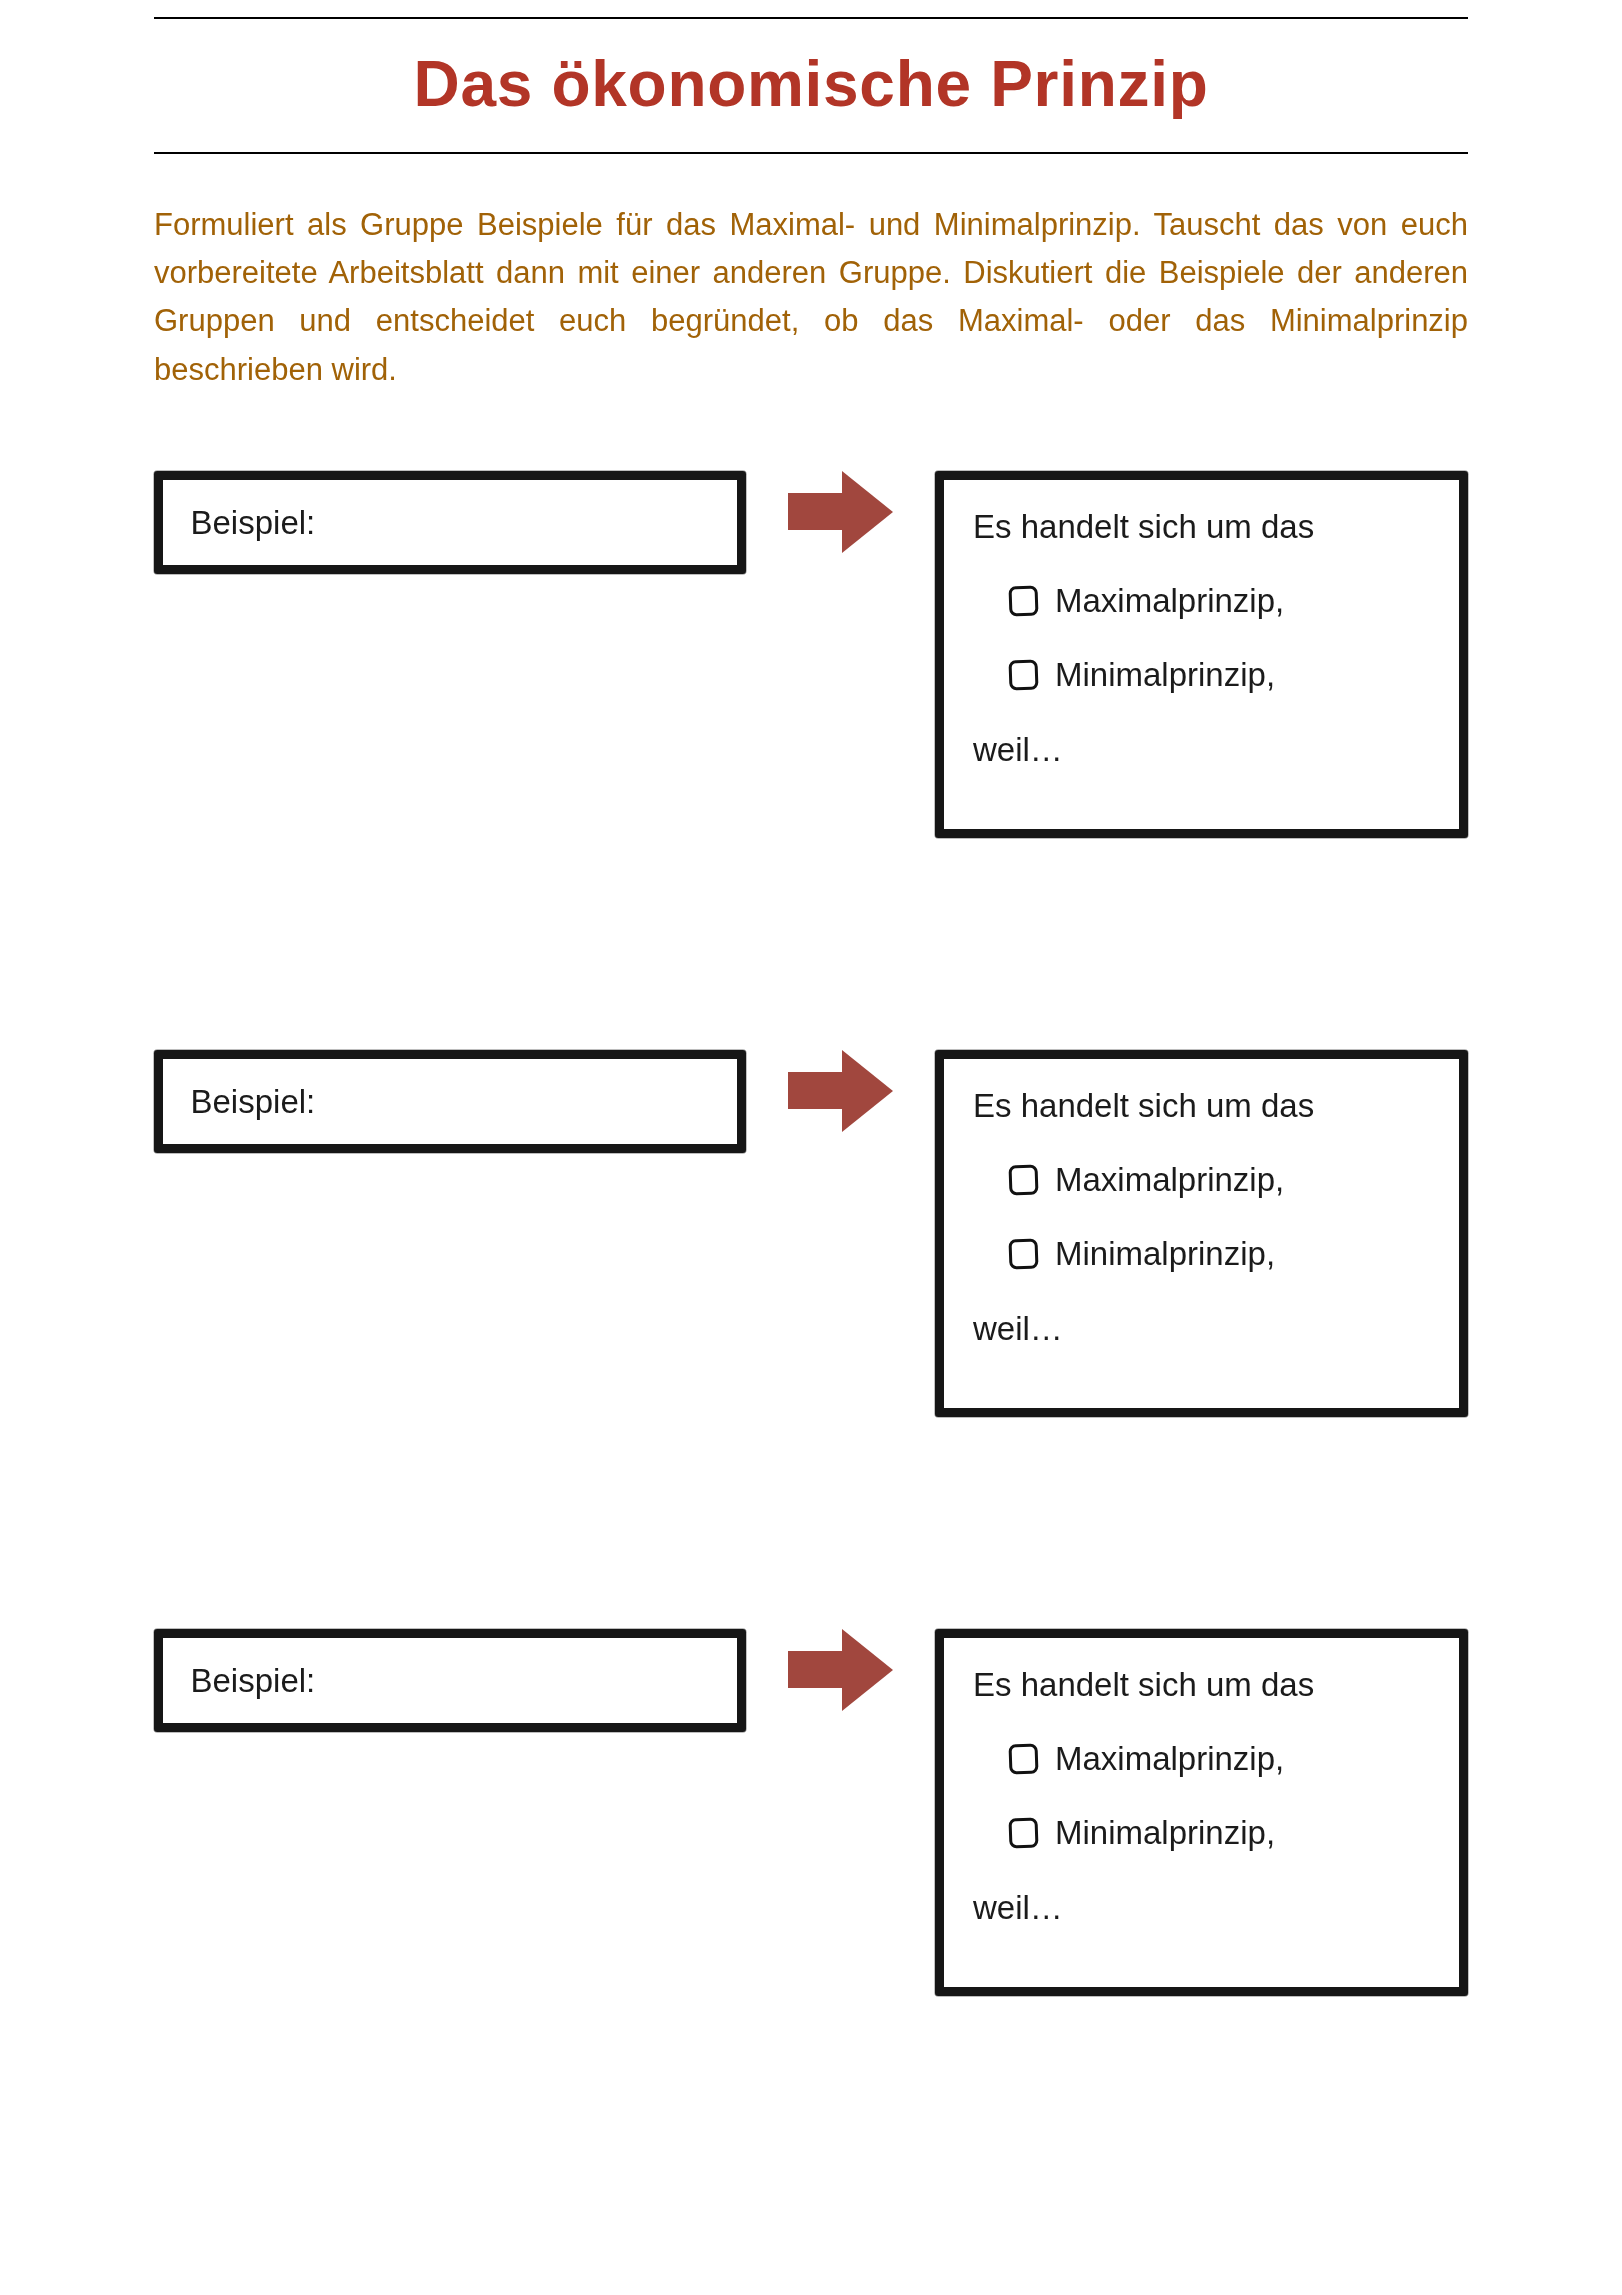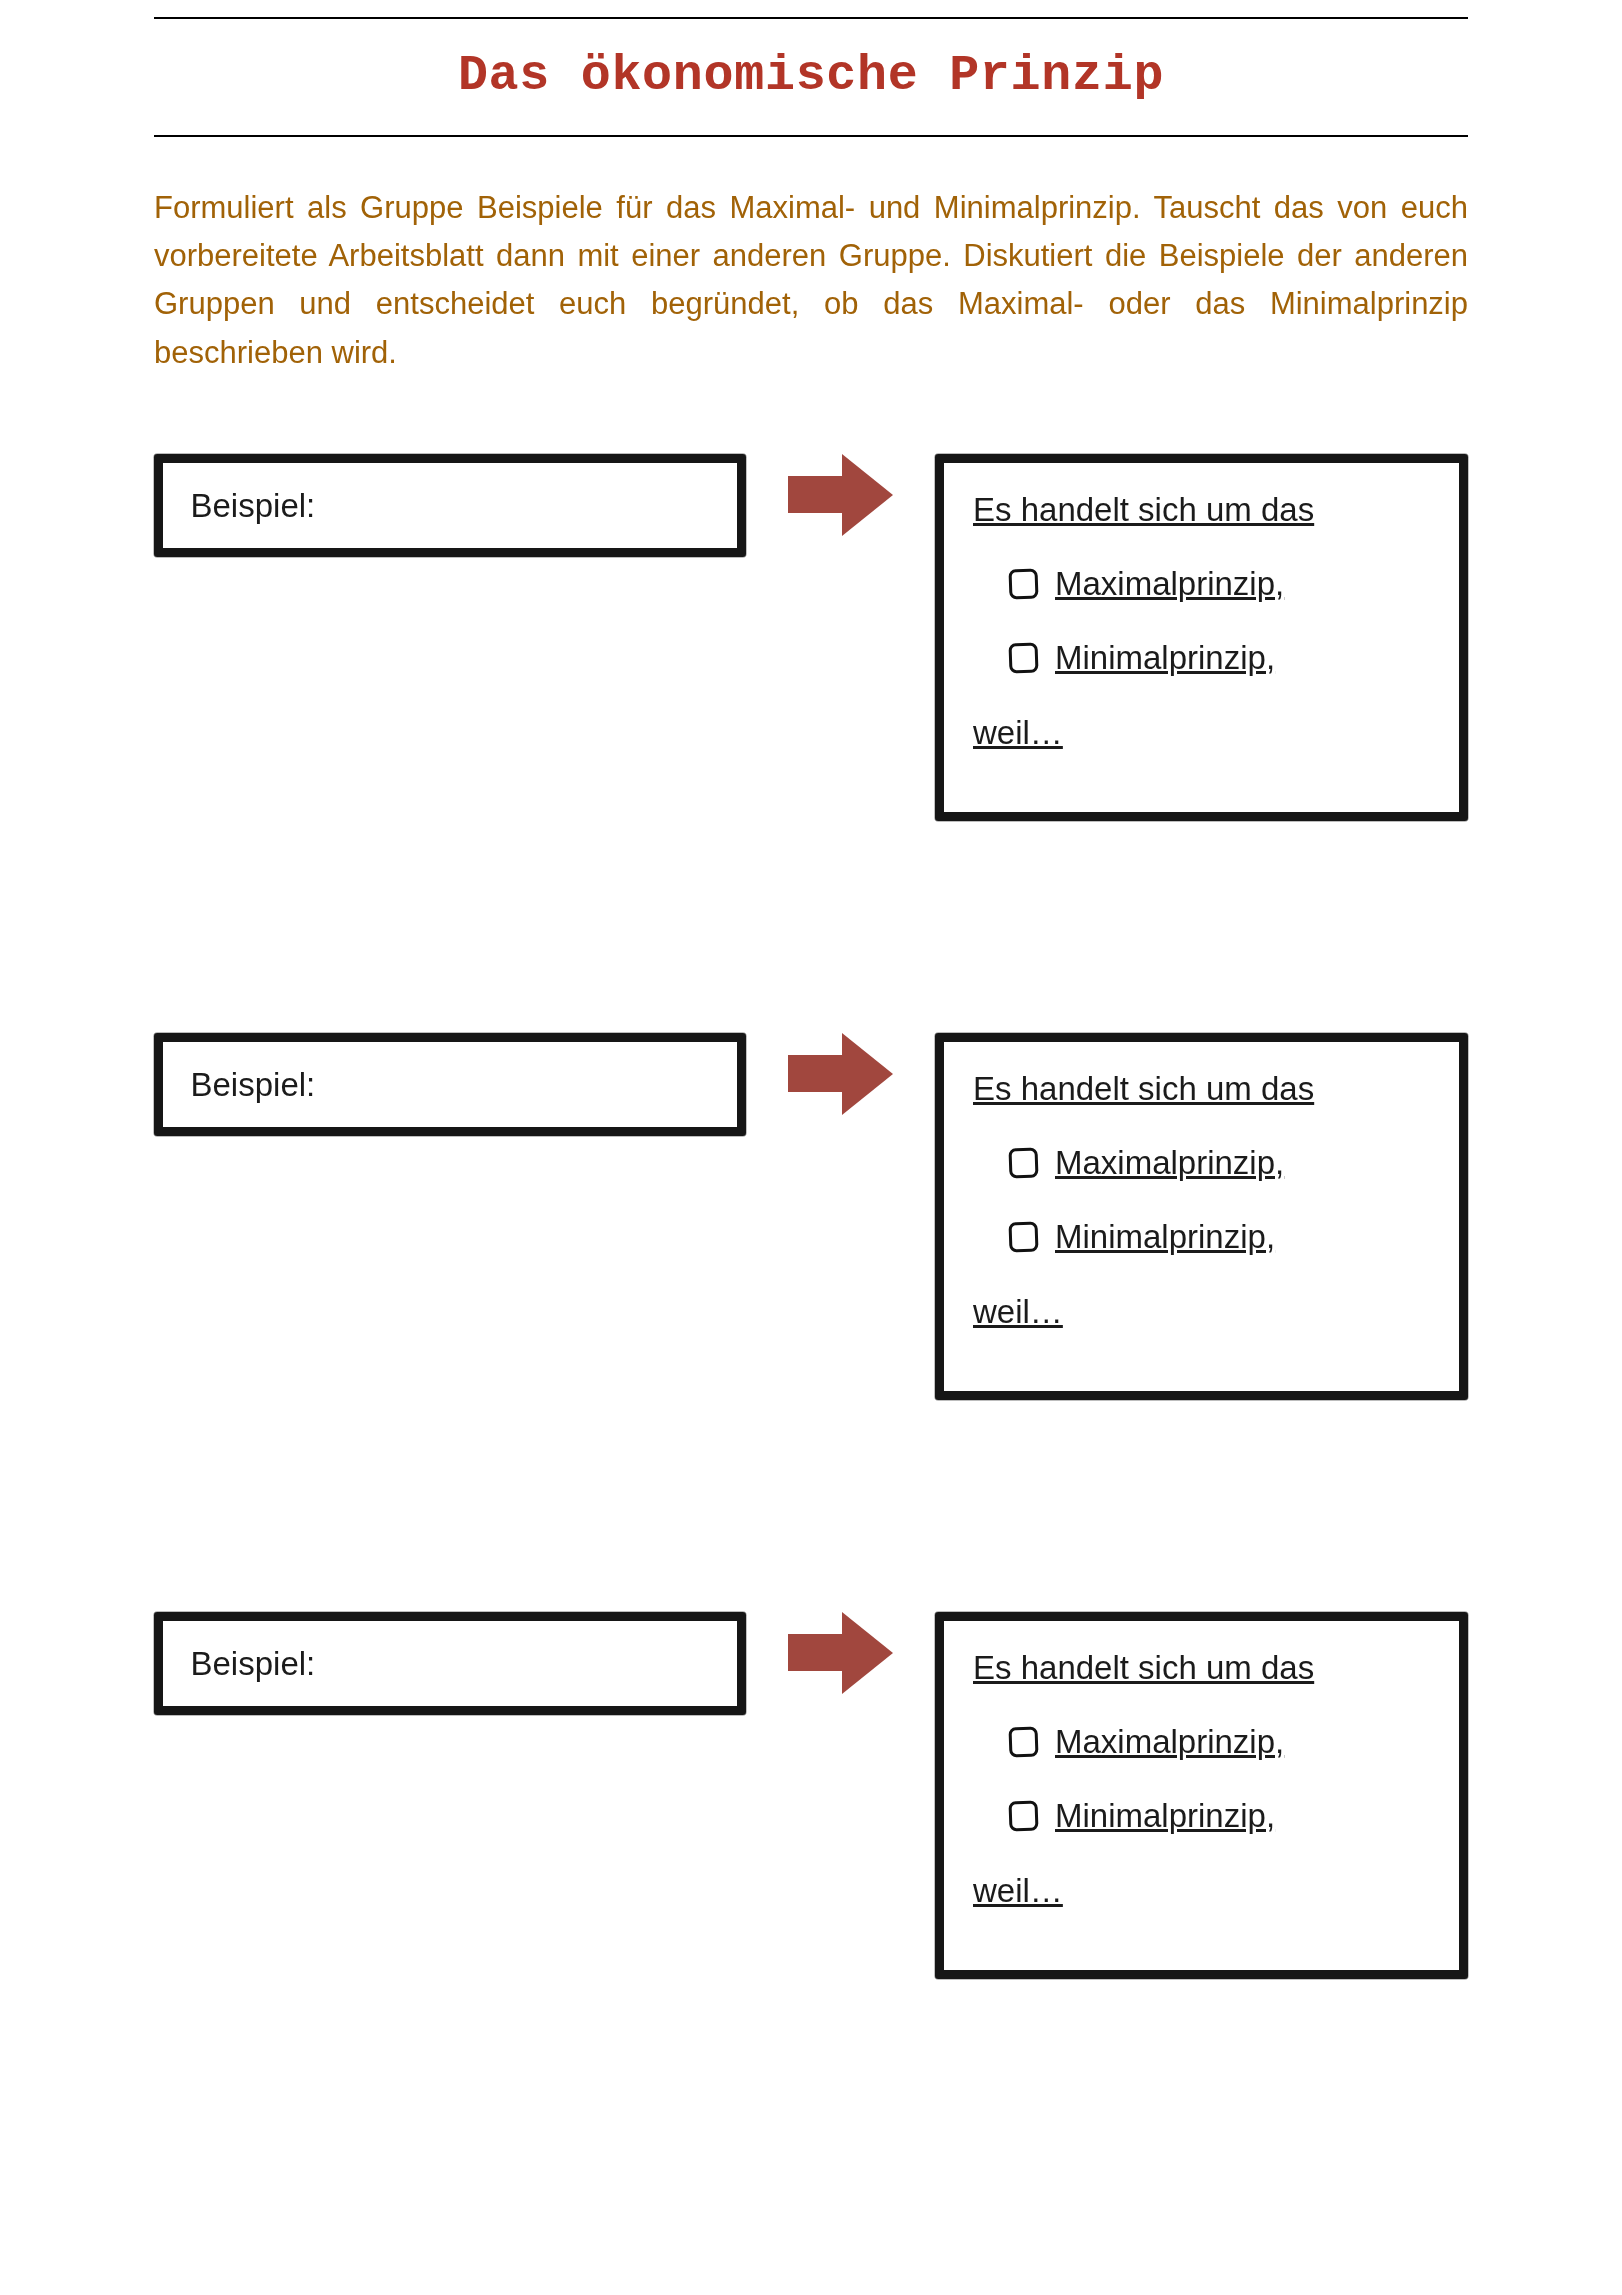--- a/index.html
+++ b/index.html
@@ -42,23 +42,23 @@
   .rule{
     border:none;
     border-top:2.6px solid #000;
     margin:17px 154px 0 154px;
   }
 
   
   .title{
     margin-top:27.5px;
     text-align:center;
-    font-family:Liberation Mono, monospace;
+    font-family:Liberation Sans, sans-serif;
     font-weight:bold;
-    font-size:50px;
+    font-size:64px;
     letter-spacing:0.7px;
     color:var(--accent-red);
   }
   .title-rule{ margin-top:31px; }
 
   
   .instructions{
     margin:47px 154px 0 154px;
     font-size:31px;
     line-height:1.56;
@@ -111,21 +111,21 @@
     border-top:41px solid transparent;
     border-bottom:41px solid transparent;
     border-left:51px solid var(--arrow-red);
   }
 
   .answer-box{
     width:533px;
     padding:26px 29px;
     font-size:33px;
   }
-  .answer-box p{ margin:0 0 33px 0; line-height:1.25;text-decoration:underline; }
+  .answer-box p{ margin:0 0 33px 0; line-height:1.25; }
   .answer-box .option{ display:flex; align-items:center;padding-left:36px; }
   .checkbox{
     display:inline-block;
     width:29px;
     height:30px;
     border:3.9px solid #111;
     border-radius:7.2px;
     margin-right:17px;
     flex:0 0 auto;
     transform:rotate(-2deg);

